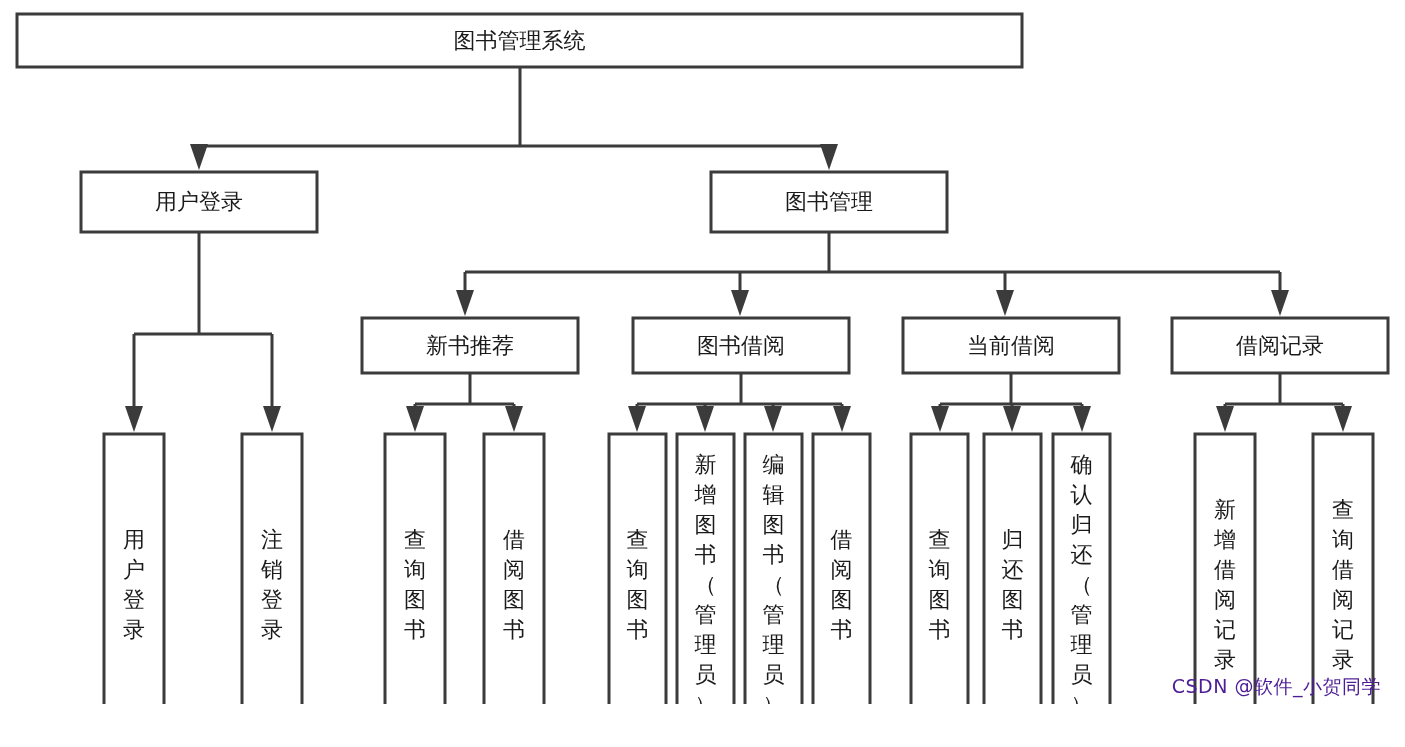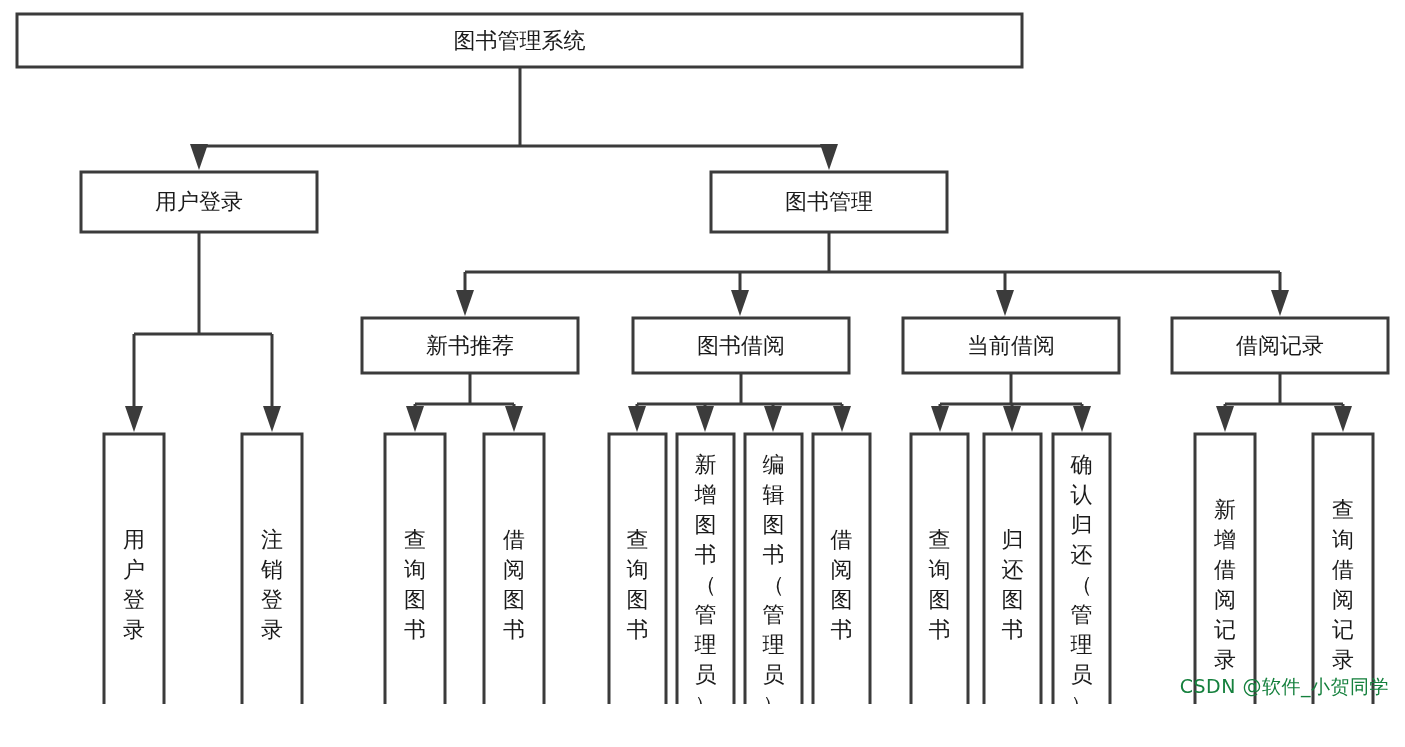--- a/index.html
+++ b/index.html
@@ -48,23 +48,23 @@
     dominant-baseline: middle;
   }
   .node-label-vertical {
     fill: #1a1a1a;
     font-family: "DejaVu Sans", "Liberation Sans", sans-serif;
     font-size: 22px;
     text-anchor: middle;
   }
   .watermark-text {
     position: absolute;
-    right: 16px;
+    right: 24px;
     bottom: 4px;
-    color: #15803d;
+    color: #4c1d95;
     font-size: 19px;
     font-family: "DejaVu Sans", "Liberation Sans", sans-serif;
     letter-spacing: 0.5px;
     white-space: nowrap;
     user-select: none;
   }
 </style>
 </head>
 <body>
 

